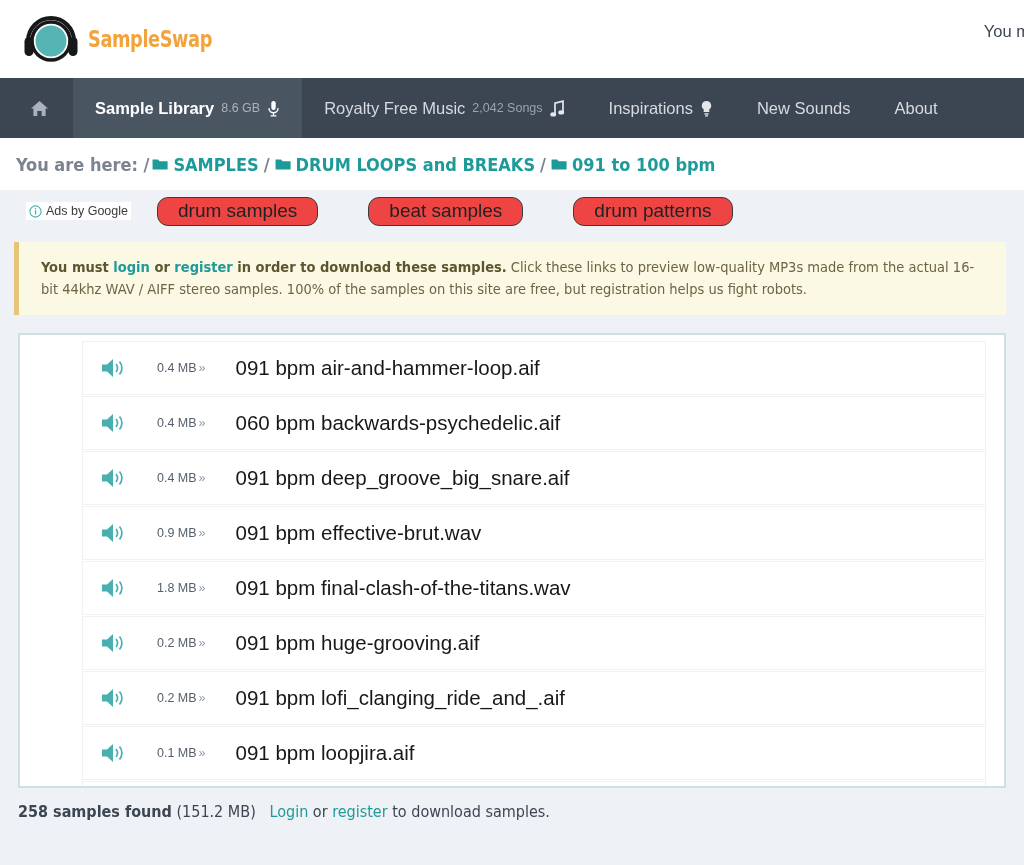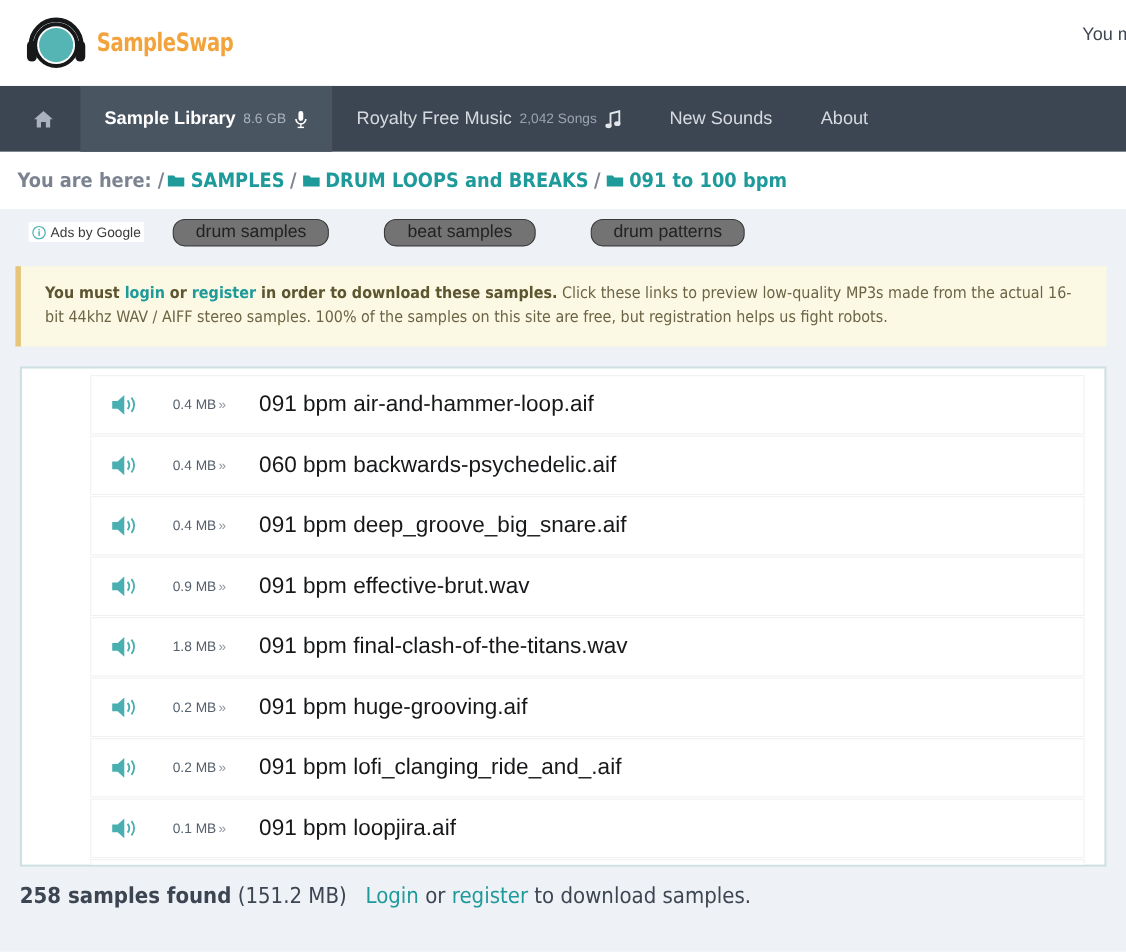--- a/index.html
+++ b/index.html
@@ -100,22 +100,22 @@
   }
   .ads-label {
     display: flex; align-items: center; gap: 4px;
     font-size: 12.5px; color: #3b3b3b;
     font-family: "Liberation Sans", sans-serif;
     background: #fff; padding: 2px 3px;
   }
   .ad-pill {
     border: 1px solid #3a3a3a;
     border-radius: 11px;
-    background: #737373;
-    font-size: 16px;
+    background: #ef4444;
+    font-size: 19px;
     color: #222;
     font-family: "Liberation Sans", sans-serif;
     padding: 2.5px 20px;
     margin-left: 10px;
     cursor: pointer;
     white-space: nowrap;
   }
   .ad-pill.gap2 { margin-left: 34px; }
 
   
@@ -166,21 +166,21 @@
     font-family: "Liberation Sans", sans-serif;
     font-size: 20.5px;
     color: #17181a;
     margin-left: 14px;
     white-space: nowrap;
   }
 
   
   .footer {
     padding: 14px 0 0 18px;
-    font-size: 20px;
+    font-size: 16px;
     font-family: "DejaVu Sans", sans-serif;
     font-stretch: condensed;
     color: #3c4552;
   }
   .footer b { font-weight: bold; }
   .footer a { color: #1f9a9a; text-decoration: none; cursor: pointer; }
   .footer .paren { color: #3c4552; }
 </style>
 </head>
 <body>
@@ -227,20 +227,30 @@
     <span class="nav-sub">2,042 Songs</span>
     <span class="nav-ico">
       <svg width="15" height="17" viewBox="0 0 15 17">
         <path d="M5 14.2 V3.2 L13 1.2 V12.2" fill="none" stroke="#e3e7eb" stroke-width="1.7"></path>
         <ellipse cx="3.2" cy="14.4" rx="2.9" ry="2.2" fill="#e3e7eb"></ellipse>
         <ellipse cx="11.2" cy="12.4" rx="2.9" ry="2.2" fill="#e3e7eb"></ellipse>
       </svg>
     </span>
   </div>
 
+  <div class="nav-item">
+    <span class="nav-label">Inspirations</span>
+    <span class="nav-ico">
+      <svg width="13" height="17" viewBox="0 0 13 17">
+        <path d="M6.5 1 A4.6 4.6 0 0 1 9.3 9.3 L9.3 12 L3.7 12 L3.7 9.3 A4.6 4.6 0 0 1 6.5 1 Z" fill="#e3e7eb"></path>
+        <rect x="4.5" y="13.2" width="4" height="1.4" fill="#e3e7eb"></rect>
+        <rect x="5.1" y="15.2" width="2.8" height="1.3" fill="#e3e7eb"></rect>
+      </svg>
+    </span>
+  </div>
 
   <div class="nav-item">
     <span class="nav-label">New Sounds</span>
   </div>
 
   <div class="nav-item">
     <span class="nav-label">About</span>
   </div>
 </div>
 

